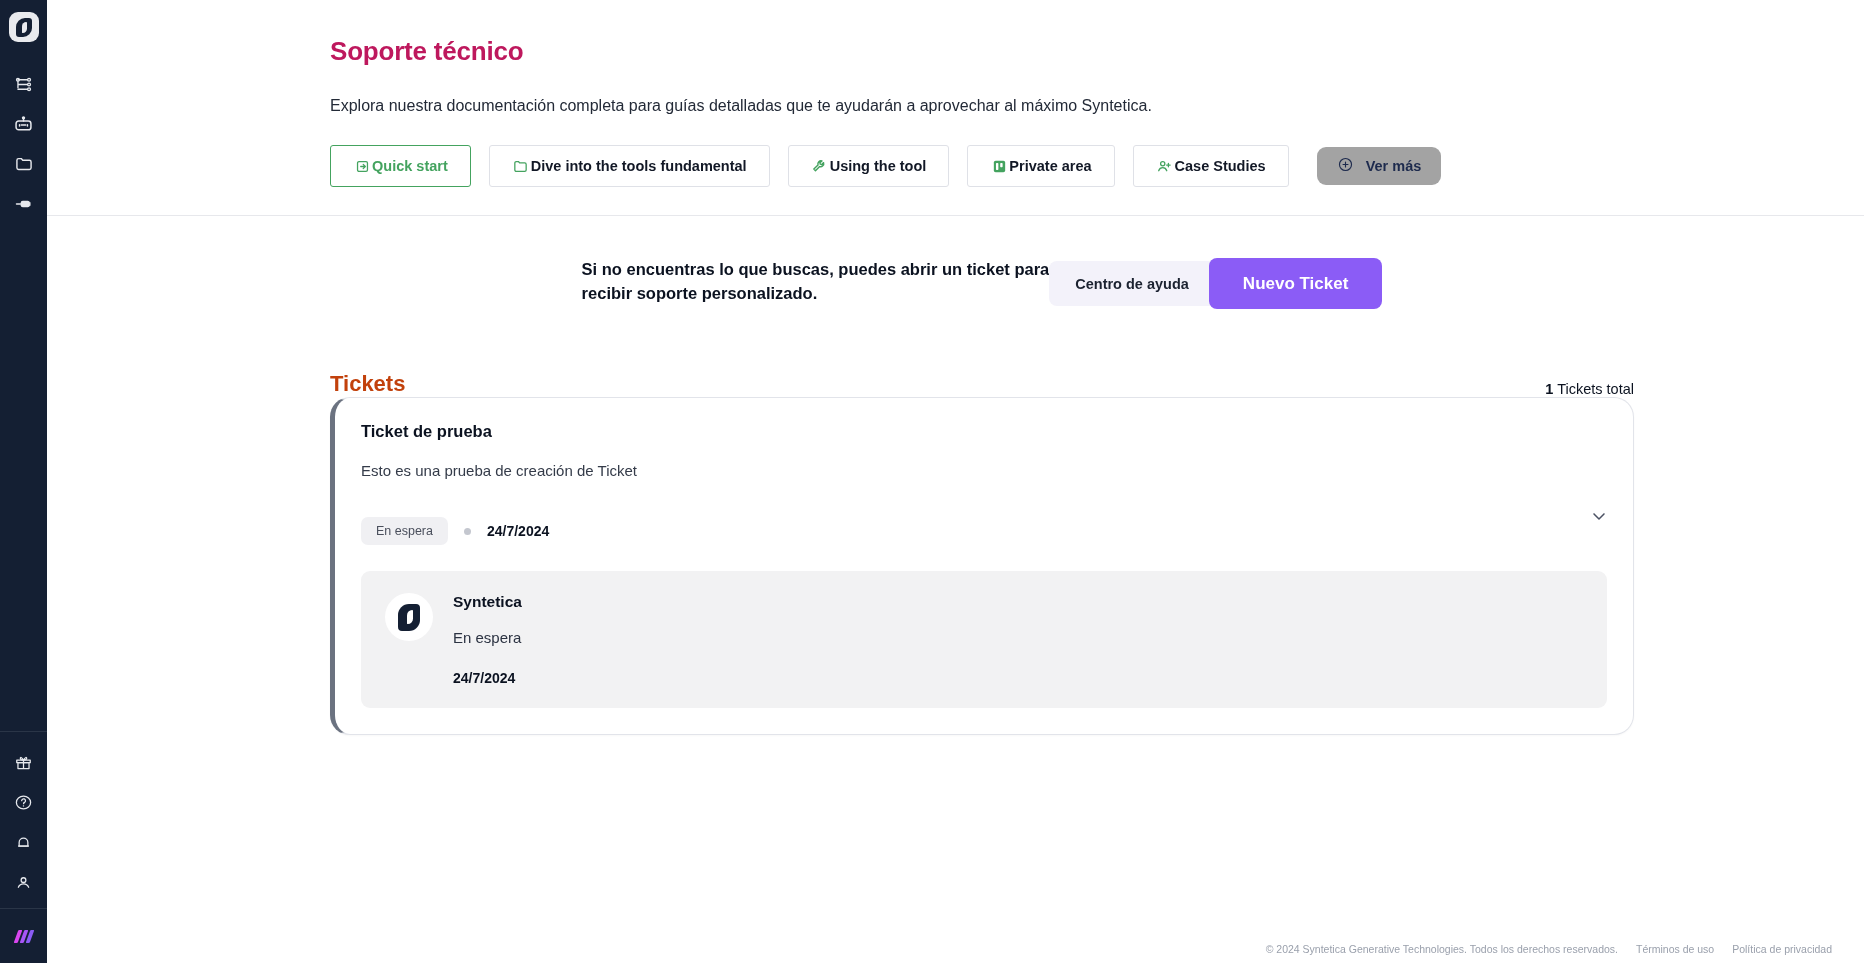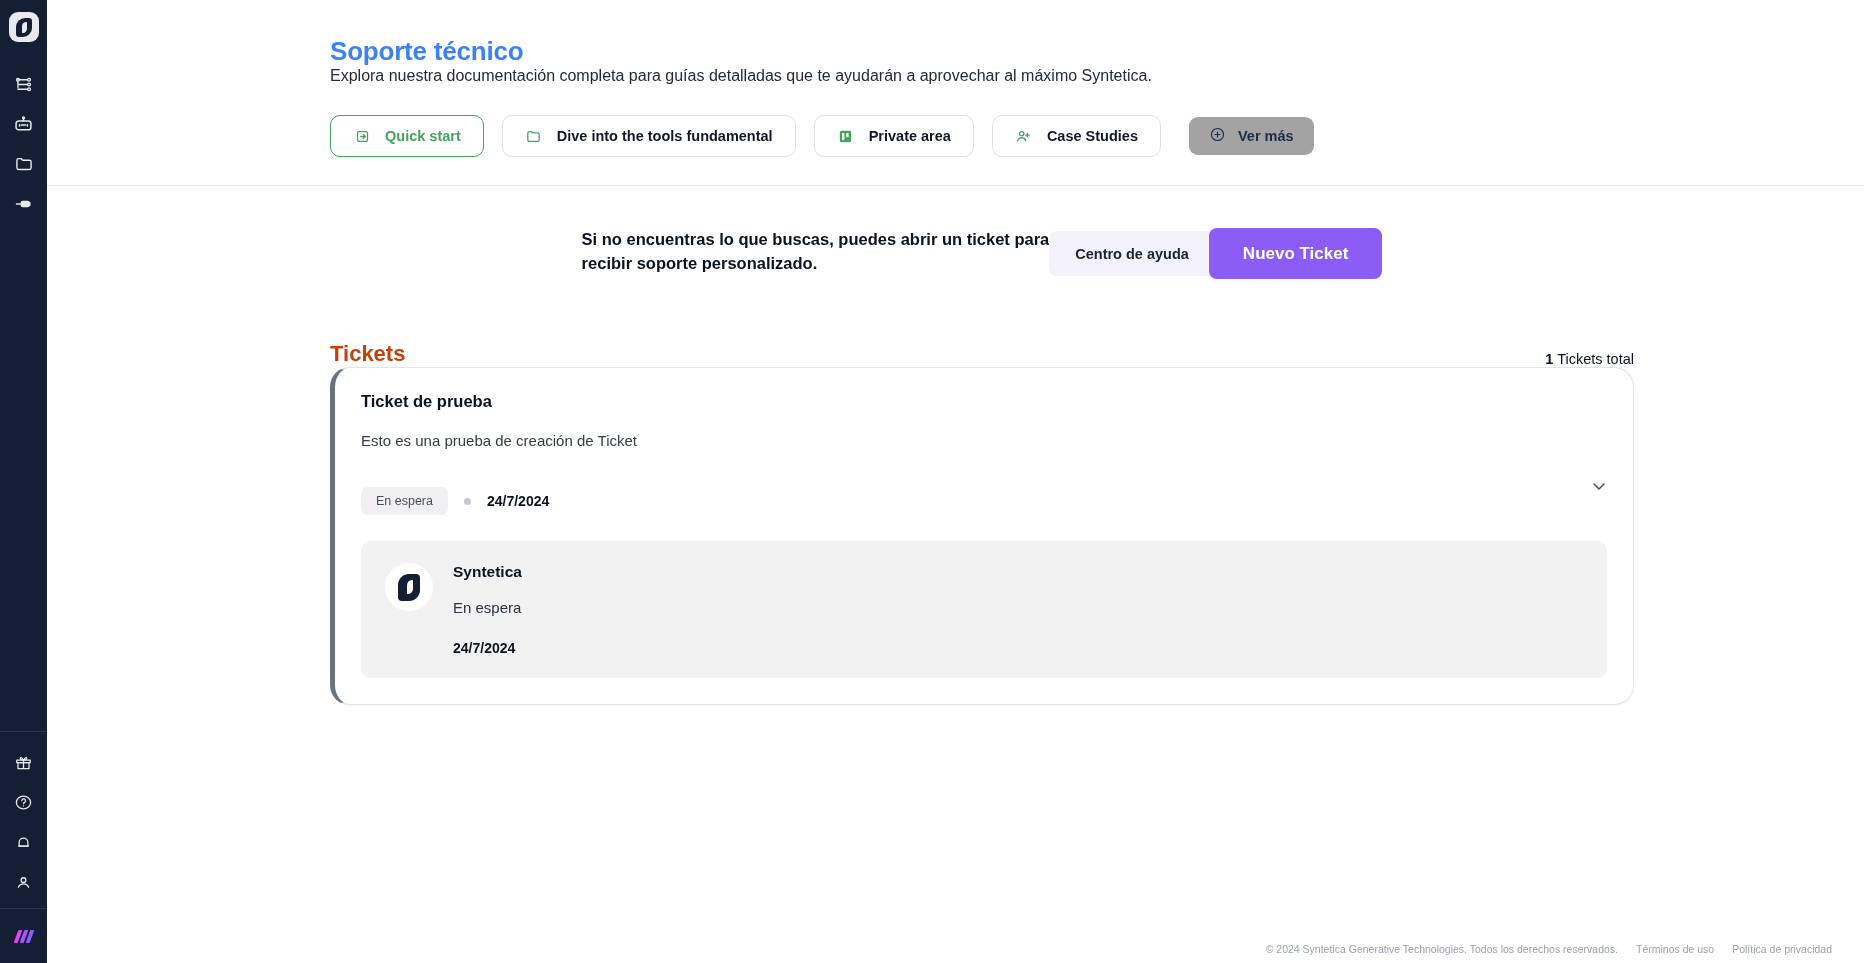--- a/index.html
+++ b/index.html
@@ -65,35 +65,36 @@
   }
 
   .top-section {
     padding: 36px 0 0 0;
     border-bottom: 1px solid #e7e8ec;
     padding-bottom: 28px;
   }
   .inner { padding-left: 283px; padding-right: 230px; }
 
   h1.page-title {
-    font-size: 26px; font-weight: 700; color: #3b82f6;
+    font-size: 26px; font-weight: 700; color: #be185d;
     letter-spacing: -0.2px;
+    margin-bottom: 30px;
   }
   p.page-sub {
     font-size: 16px; color: #232a37; font-weight: 400;
     margin-bottom: 30px;
   }
 
   .quick-row { display: flex; align-items: center; gap: 18px; flex-wrap: nowrap; }
   .qbtn {
     height: 42px;
     border: 1px solid #dfe1e7;
-    border-radius: 10px;
+    border-radius: 3px;
     background: #fff;
-    display: flex; align-items: center; gap: 14px;
+    display: flex; align-items: center; gap: 1px;
     padding: 0 22px;
     font-size: 14.5px; font-weight: 700; color: #121826;
     cursor: pointer;
     white-space: nowrap;
   }
   .qbtn.active { border: 1.6px solid #44a35f; color: #44a35f; }
   .qbtn .qico { display:flex; align-items:center; justify-content:center; width:18px; height:18px; }
   .vermas {
     height: 38px;
     border-radius: 9px;
@@ -304,20 +305,28 @@
 
           <button class="qbtn">
             <span class="qico">
               <svg width="17" height="17" viewBox="0 0 24 24" fill="none" stroke="#44a35f" stroke-width="1.8" stroke-linejoin="round">
                 <path d="M4 7a2 2 0 012-2h3l2 2h7a2 2 0 012 2v8a2 2 0 01-2 2H6a2 2 0 01-2-2z"></path>
               </svg>
             </span>
             <span>Dive into the tools fundamental</span>
           </button>
 
+          <button class="qbtn">
+            <span class="qico">
+              <svg width="17" height="17" viewBox="0 0 24 24" fill="none" stroke="#44a35f" stroke-width="2" stroke-linecap="round" stroke-linejoin="round">
+                <path d="M15.5 4.2a4.5 4.5 0 00-5.6 5.6L4 15.7 6.3 18l5.9-5.9a4.5 4.5 0 005.6-5.6l-2.6 2.6-2.2-.4-.4-2.2z"></path>
+              </svg>
+            </span>
+            <span>Using the tool</span>
+          </button>
 
           <button class="qbtn">
             <span class="qico">
               <svg width="17" height="17" viewBox="0 0 24 24">
                 <rect x="4" y="4" width="16" height="16" rx="2.5" fill="#44a35f"></rect>
                 <rect x="7" y="7" width="3.4" height="10" rx="1" fill="#ffffff"></rect>
                 <rect x="13" y="7" width="3.4" height="6" rx="1" fill="#ffffff"></rect>
               </svg>
             </span>
             <span>Private area</span>

